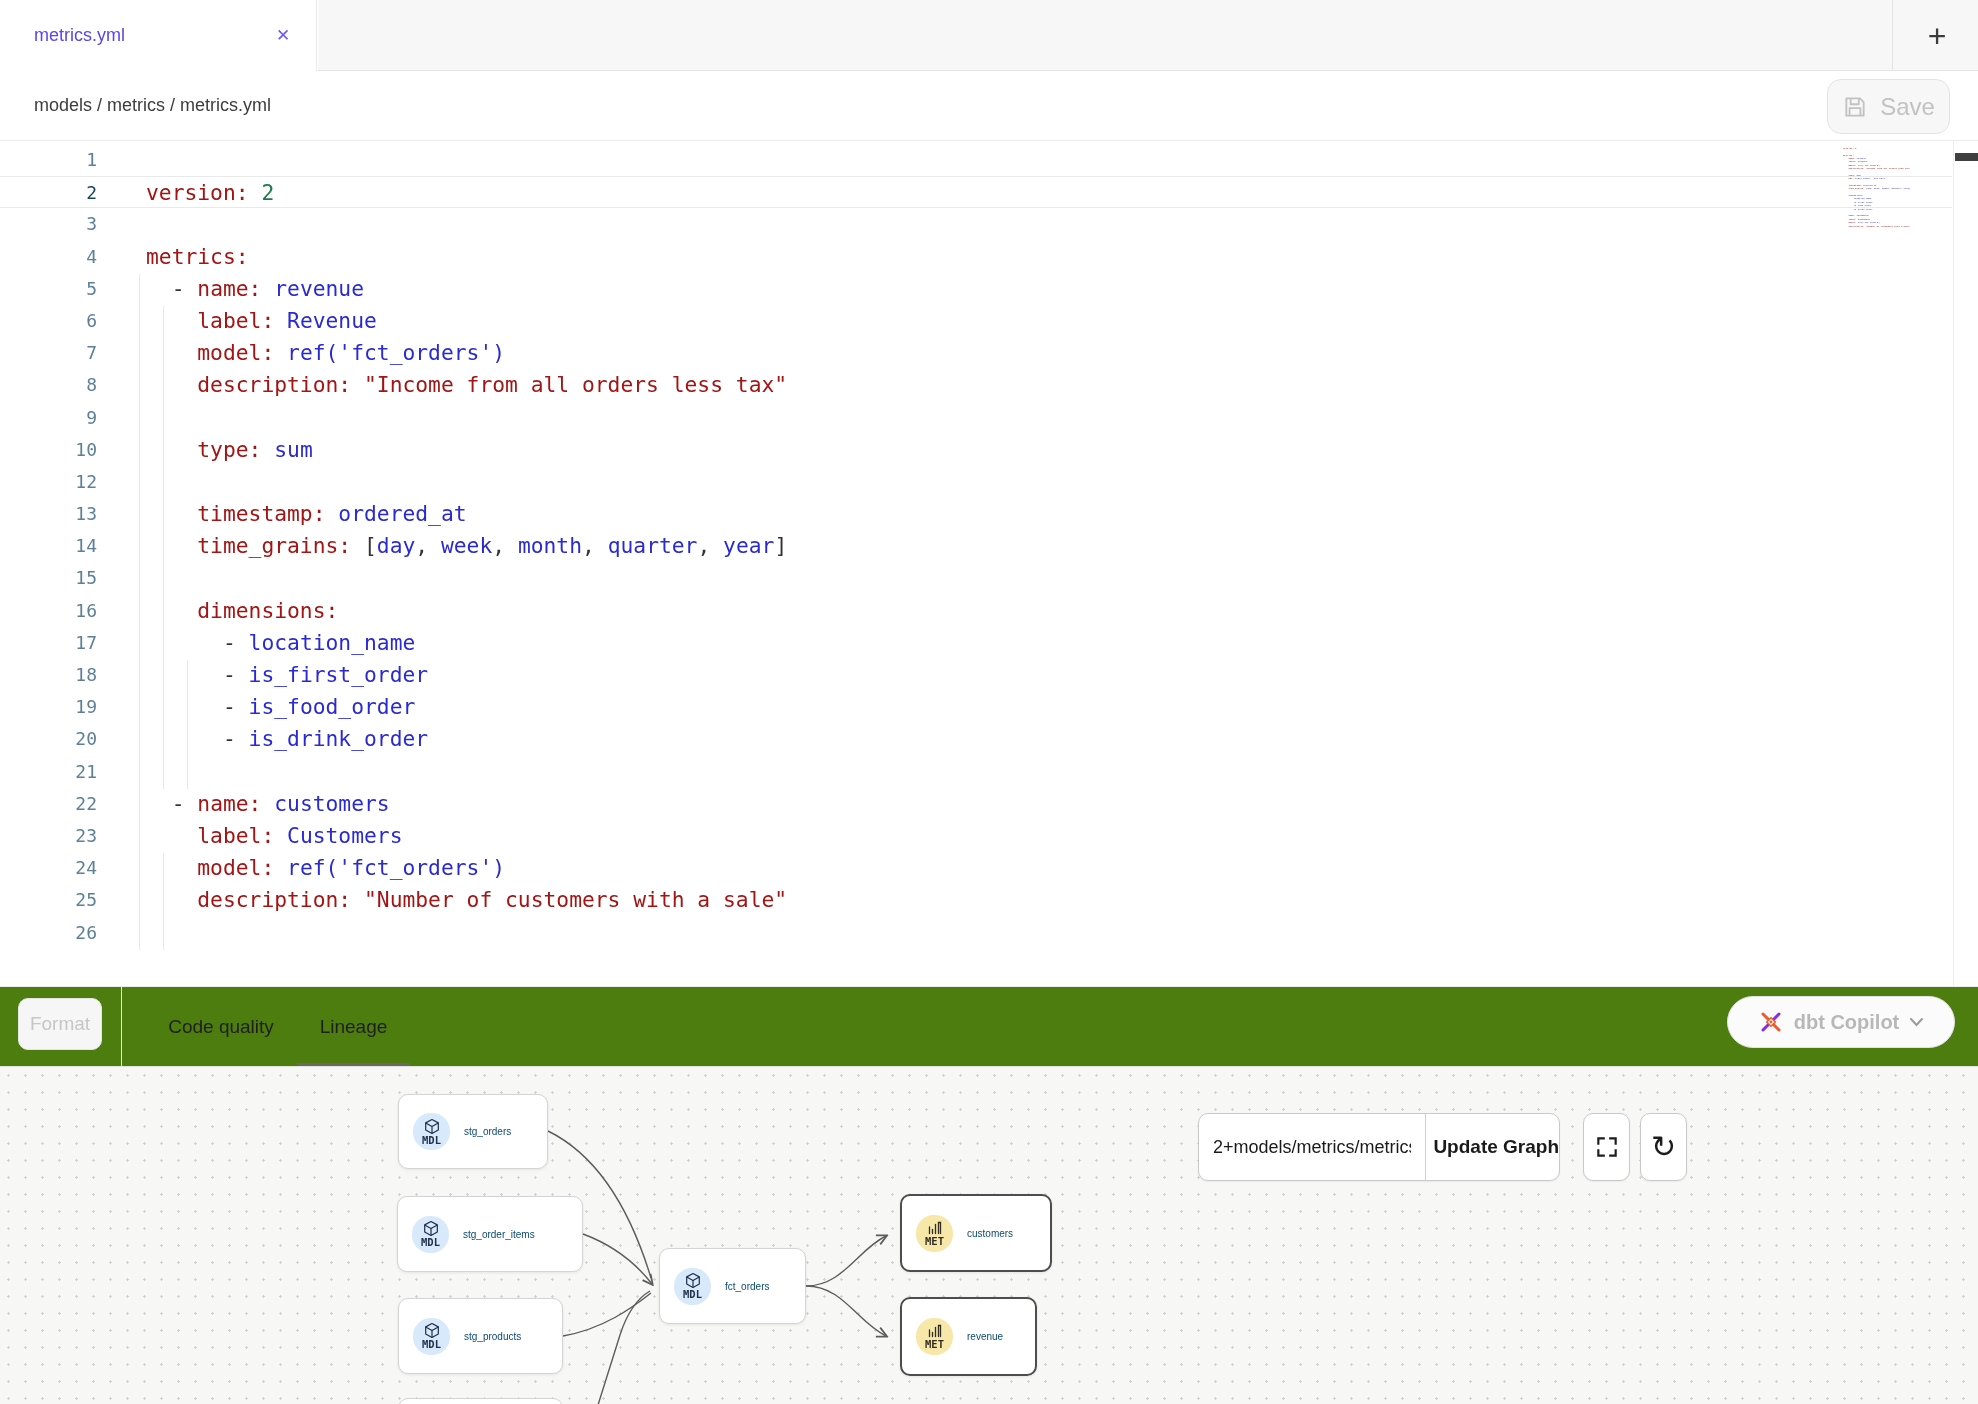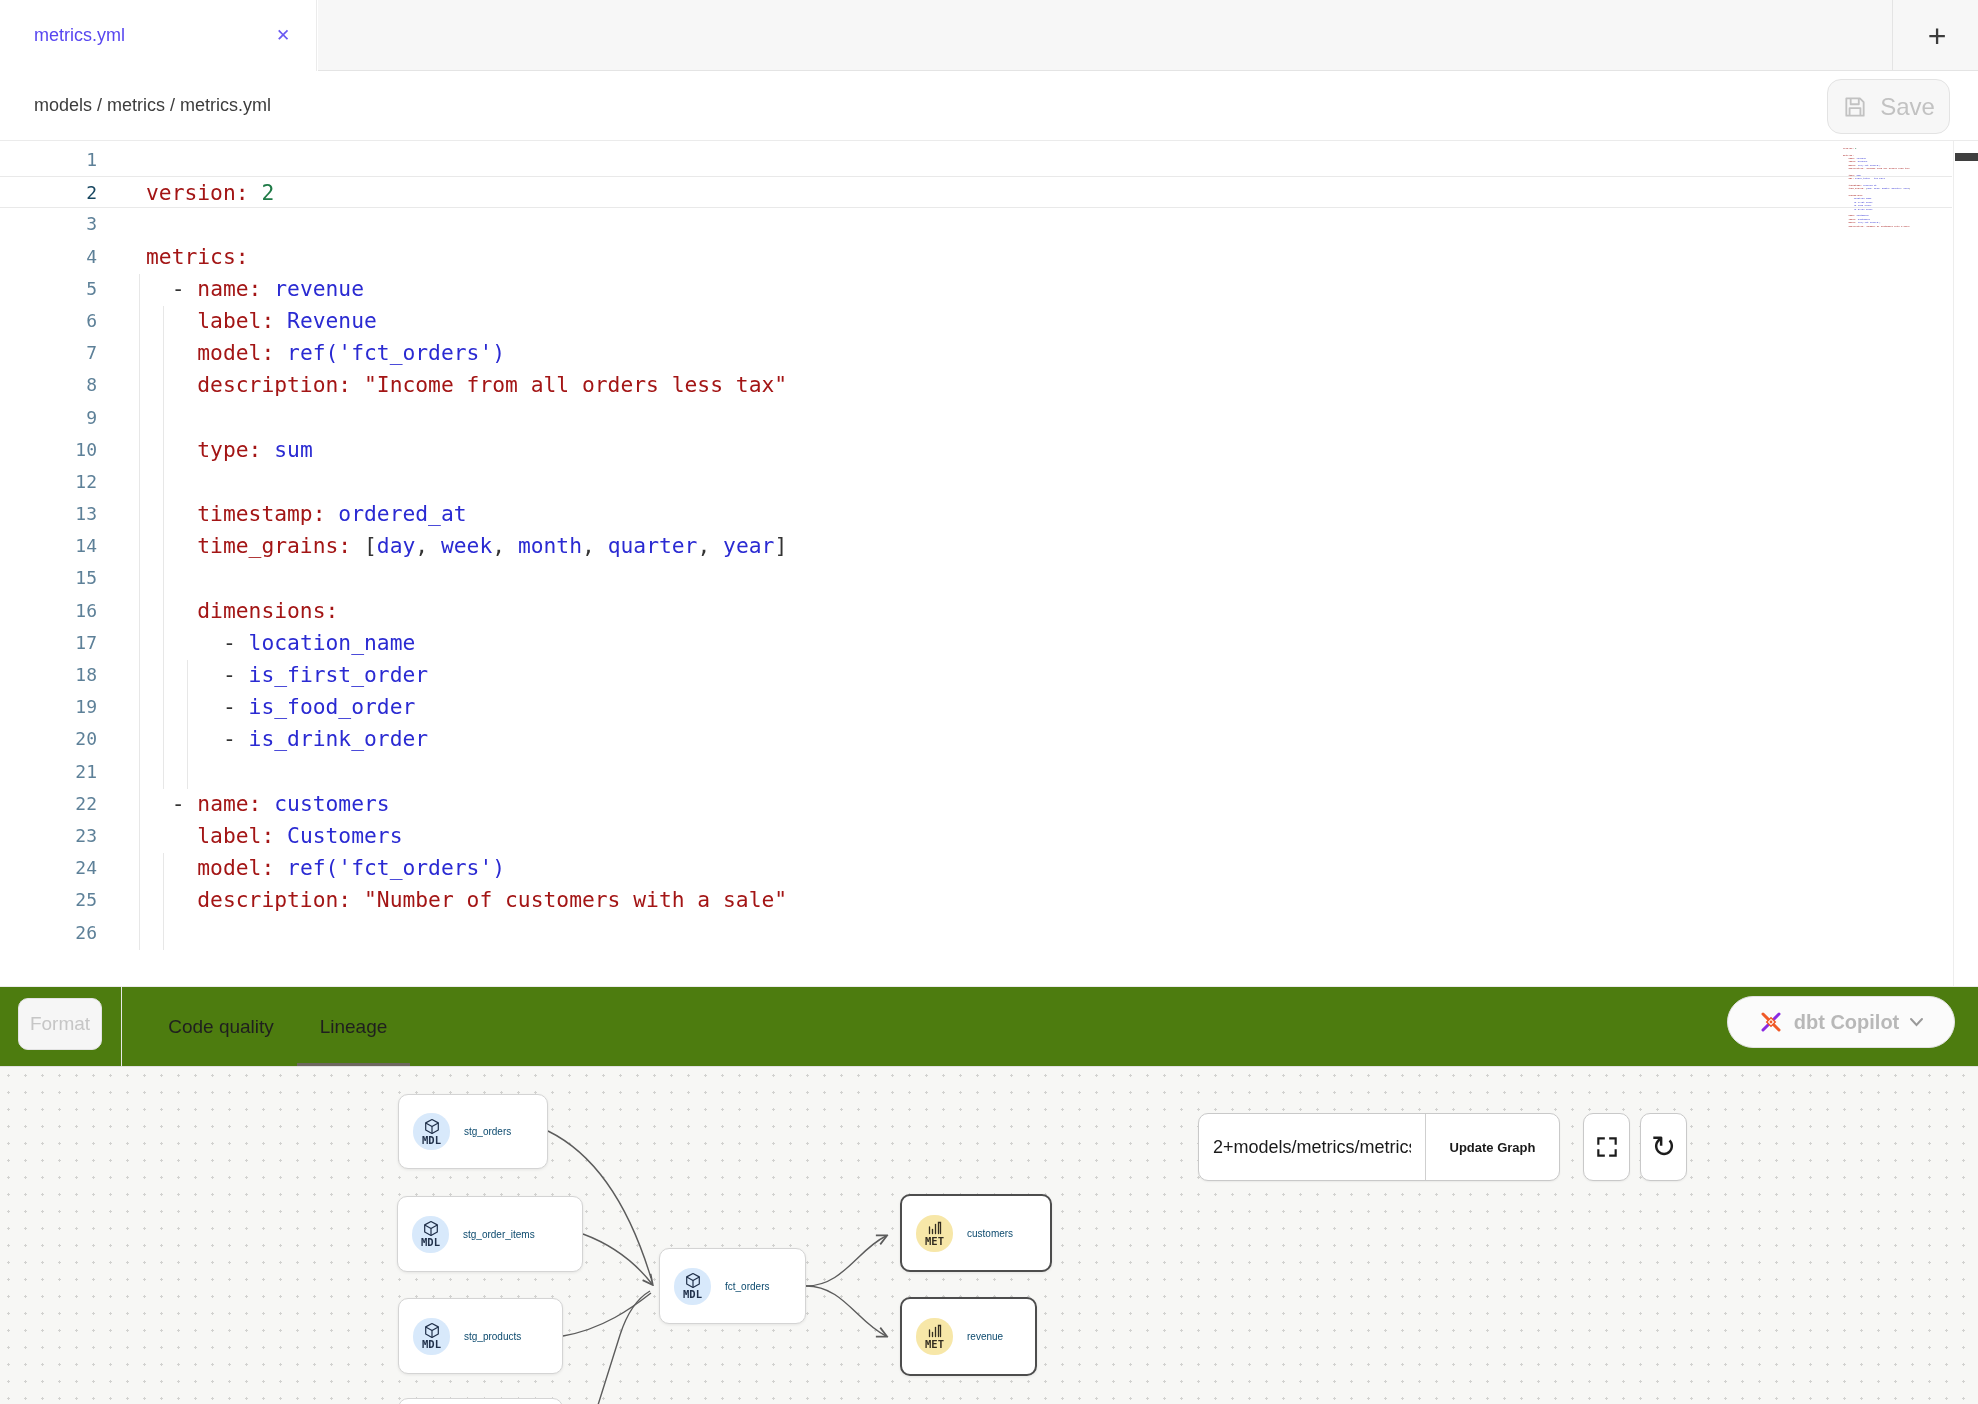--- a/index.html
+++ b/index.html
@@ -61,21 +61,21 @@
   .node.met{border:2px solid #4d4d4d;}
   .badge{margin-left:14px;width:37px;height:37px;border-radius:18px;display:flex;flex-direction:column;align-items:center;justify-content:center;flex:0 0 auto;}
   .badge.mdl{background:var(--mdl-bg);}
   .badge.met{background:var(--met-bg);}
   .badge-text{font-family:"DejaVu Sans Mono",monospace;font-size:10.5px;font-weight:700;color:#20304a;line-height:11px;}
   .badge.met .badge-text{color:#332d20;}
   .node-label{margin-left:14px;font-size:10px;color:#0c4a6e;}
   .partial-node{position:absolute;left:398px;top:331px;width:165px;height:40px;background:#fff;border:1px solid #d4d4d4;border-radius:10px;}
   .graph-controls{position:absolute;left:1198px;top:46px;width:362px;height:68px;background:#fff;border:1px solid #c9c9c9;border-radius:10px;box-shadow:0 1px 2px rgba(0,0,0,0.06);display:flex;}
   .graph-filter{width:227px;height:100%;border:none;border-right:1px solid #cfcfcf;border-radius:10px 0 0 10px;padding:0 14px;font-size:18px;color:#1a1a1a;font-family:"Liberation Sans",sans-serif;background:transparent;outline:none;}
-  .update-graph{flex:1;border:none;background:transparent;font-size:13px;font-weight:600;color:#1a1a1a;cursor:pointer;border-radius:0 10px 10px 0;}
+  .update-graph{flex:1;border:none;background:transparent;font-size:19px;font-weight:600;color:#1a1a1a;cursor:pointer;border-radius:0 10px 10px 0;text-align:right;}
   .icon-btn{position:absolute;top:46px;width:47px;height:68px;background:#fff;border:1px solid #c9c9c9;border-radius:10px;box-shadow:0 1px 2px rgba(0,0,0,0.06);display:flex;align-items:center;justify-content:center;cursor:pointer;}
   .icon-btn.fullscreen{left:1583px;}
   .icon-btn.refresh{left:1640px;font-size:30px;color:#1c1c1c;line-height:1;}
 </style>
 </head>
 <body>
 
 <div class="page">
 
   <header class="tabstrip">

